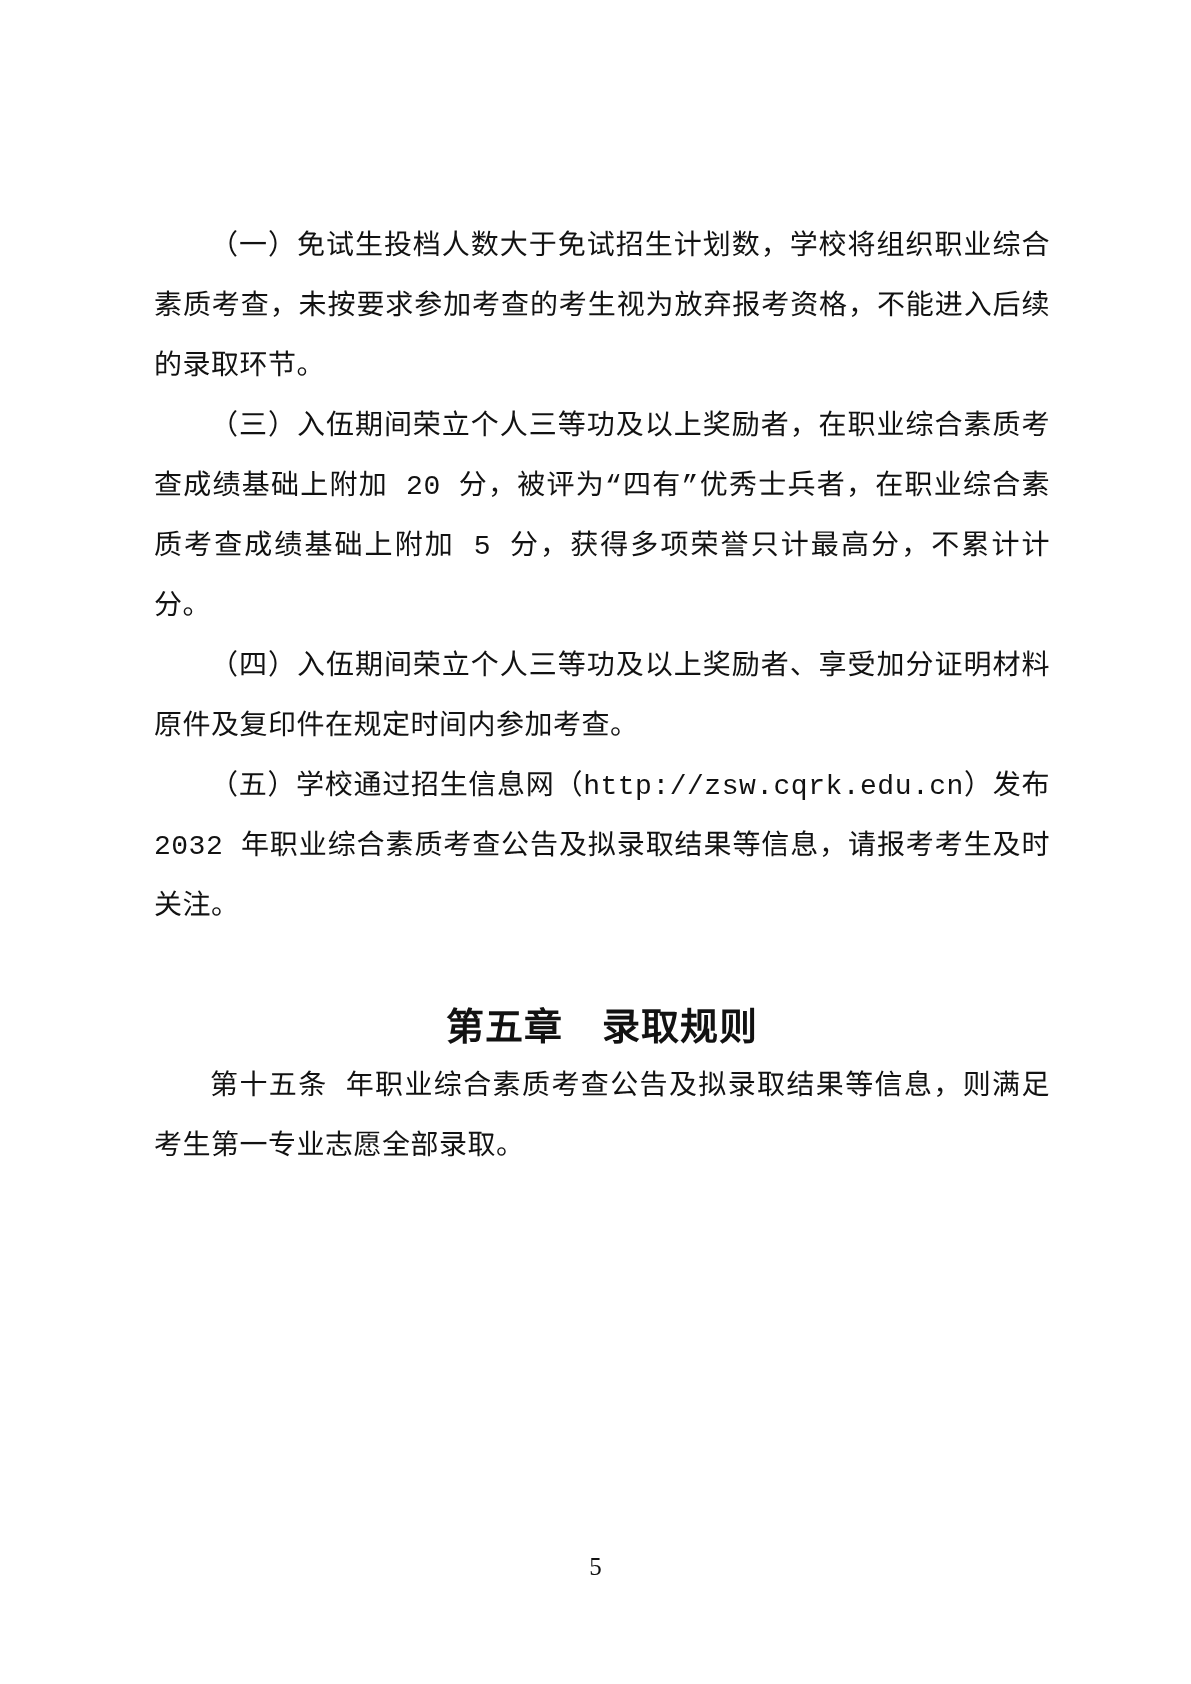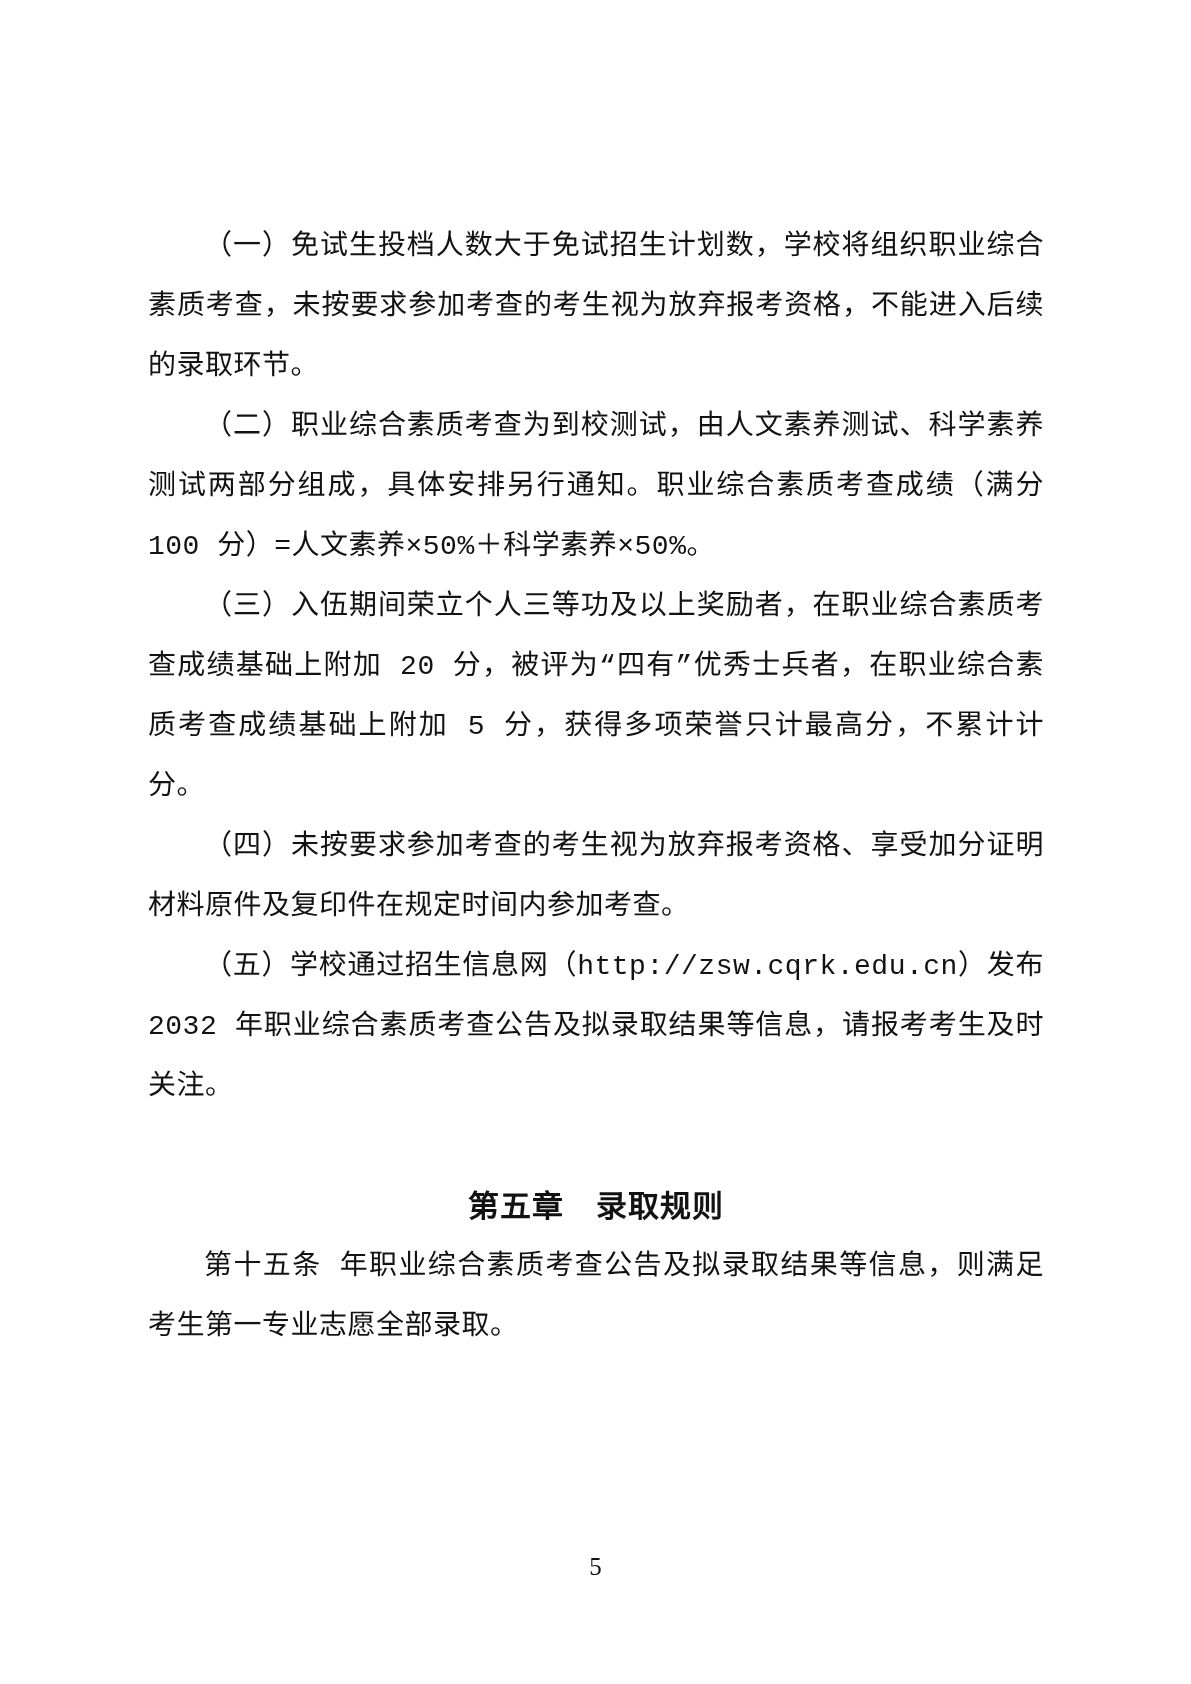--- a/index.html
+++ b/index.html
@@ -17,21 +17,21 @@
     left: 0;
     top: 0;
     width: 1191px;
     height: 1684px;
     background: #ffffff;
     color: #121212;
     overflow: hidden;
   }
   .content {
     position: absolute;
-    left: 148px;
+    left: 154px;
     top: 217px;
     width: 896px;
     font-family: "Liberation Mono", "DejaVu Sans Mono", monospace;
     font-size: 28px;
     line-height: 60px;
     text-align: justify;
     text-justify: inter-ideograph;
     letter-spacing: 0.5px;
   }
   .para {
@@ -39,21 +39,21 @@
     padding: 0;
     text-indent: 2em;
   }
   .chapter-heading {
     margin: 60px 0 0 0;
     padding: 0;
     text-indent: 0;
     text-align: center;
     font-family: "Liberation Sans", "DejaVu Sans", sans-serif;
     font-weight: 700;
-    font-size: 31px;
+    font-size: 38px;
     line-height: 60px;
     letter-spacing: 1px;
   }
   .page-footer {
     position: absolute;
     top: 1552px;
     left: 0;
     width: 1191px;
     text-align: center;
     font-family: "Liberation Serif", "DejaVu Serif", serif;
@@ -61,23 +61,22 @@
     line-height: 30px;
     color: #121212;
   }
 </style>
 </head>
 <body>
 
 <div class="page">
   <div class="content">
     <p class="para">（一）免试生投档人数大于免试招生计划数，学校将组织职业综合素质考查，未按要求参加考查的考生视为放弃报考资格，不能进入后续的录取环节。</p>
-    <p class="para">（二）职业综合素质考查为到校测试，由人文素养测试、科学素养测试两部分组成，具体安排另行通知。职业综合素质考查成绩（满分 100 分）=人文素养×50%＋科学素养×50%。</p>
     <p class="para">（三）入伍期间荣立个人三等功及以上奖励者，在职业综合素质考查成绩基础上附加 20 分，被评为“四有”优秀士兵者，在职业综合素质考查成绩基础上附加 5 分，获得多项荣誉只计最高分，不累计计分。</p>
-    <p class="para">（四）未按要求参加考查的考生视为放弃报考资格、享受加分证明材料原件及复印件在规定时间内参加考查。</p>
+    <p class="para">（四）入伍期间荣立个人三等功及以上奖励者、享受加分证明材料原件及复印件在规定时间内参加考查。</p>
     <p class="para">（五）学校通过招生信息网（http://zsw.cqrk.edu.cn）发布 2032 年职业综合素质考查公告及拟录取结果等信息，请报考考生及时关注。</p>
 
     <h2 class="chapter-heading">第五章　录取规则</h2>
 
     <p class="para">第十五条 年职业综合素质考查公告及拟录取结果等信息，则满足考生第一专业志愿全部录取。</p>
   </div>
 
   <div class="page-footer">5</div>
 </div>
 

